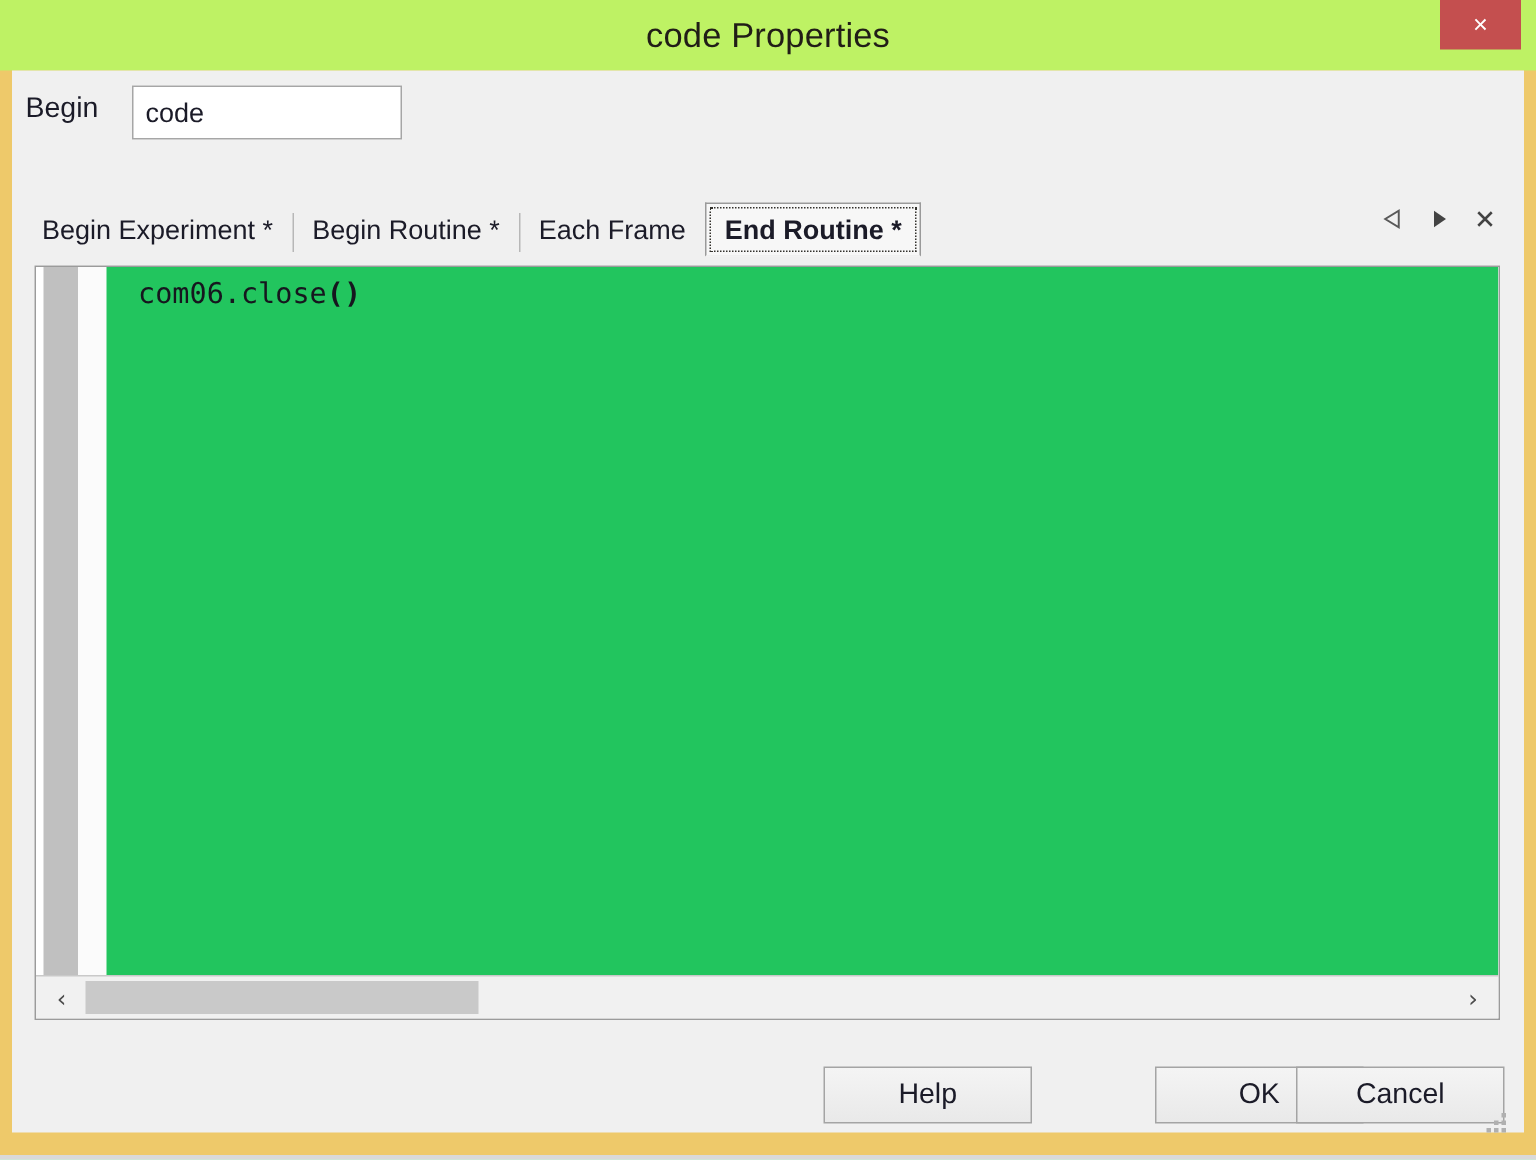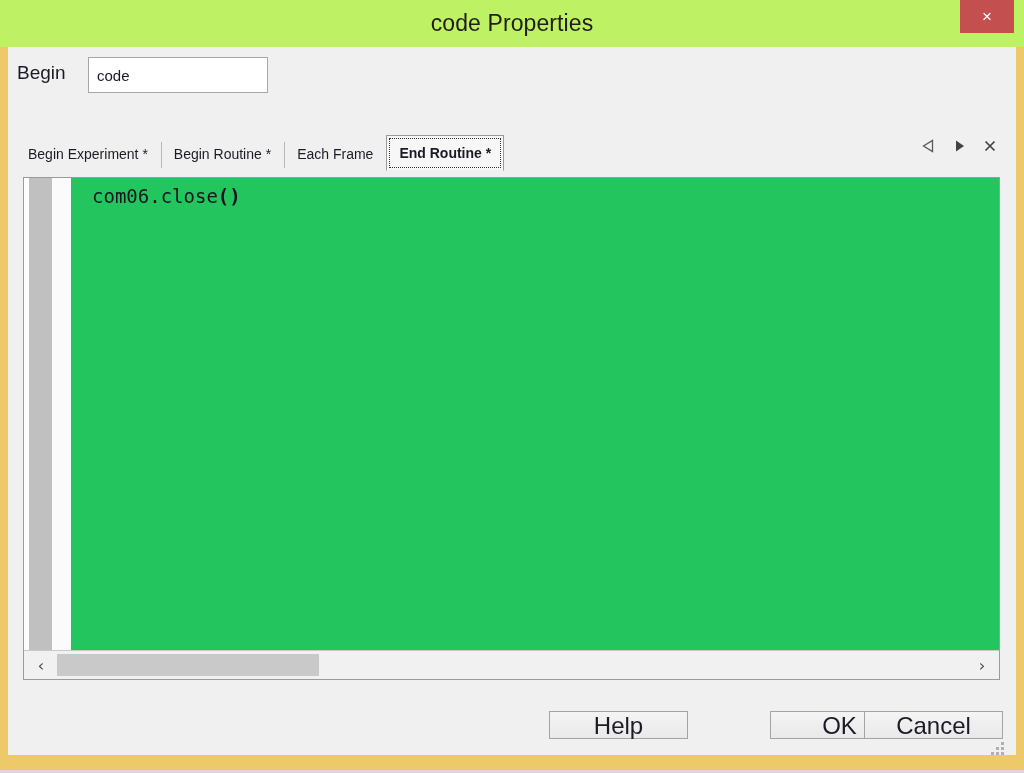--- a/index.html
+++ b/index.html
@@ -85,21 +85,21 @@
     color: #1b1b28;
   }
   .name-input {
     position: absolute;
     left: 88px; top: 57px;
     width: 180px; height: 36px;
     box-sizing: border-box;
     background: #ffffff;
     border: 1px solid #a6a6a6;
     font-family: "Liberation Sans", sans-serif;
-    font-size: 15px;
+    font-size: 18px;
     color: #1b1b28;
     padding: 0 8px;
     outline: none;
   }
 
   
   .tabstrip {
     position: absolute;
     left: 15px; top: 130px;
     width: 985px;
@@ -111,21 +111,21 @@
     display: flex;
     align-items: flex-end;
     height: 40px;
   }
   .tab {
     position: relative;
     display: flex;
     align-items: center;
     height: 33px;
     padding: 0 12px;
-    font-size: 14px;
+    font-size: 18px;
     color: #1b1b28;
     background: transparent;
     border: 1px solid transparent;
     box-sizing: border-box;
     cursor: pointer;
     white-space: nowrap;
   }
   .tab + .tab::before {
     content: "";
     position: absolute;
@@ -238,26 +238,26 @@
     left: 33px; top: 3px;
     width: 262px; height: 22px;
     background: #c9c9c9;
     cursor: pointer;
   }
 
   
   .btn {
     position: absolute;
     top: 711px;
-    height: 28px;
+    height: 38px;
     box-sizing: border-box;
     background: linear-gradient(to bottom, #f4f4f4 0%, #e9e9e9 100%);
     border: 1px solid #a4a4a4;
     font-family: "Liberation Sans", sans-serif;
-    font-size: 24px;
+    font-size: 19px;
     color: #1b1b28;
     cursor: pointer;
     padding: 0;
   }
   .btn-help   { left: 549px; width: 139px; }
   .btn-ok     { left: 722px; width: 139px; margin-left: 48px; }
   .btn-cancel { left: 864px; width: 139px; }
 
   .resize-grip {
     position: absolute;

